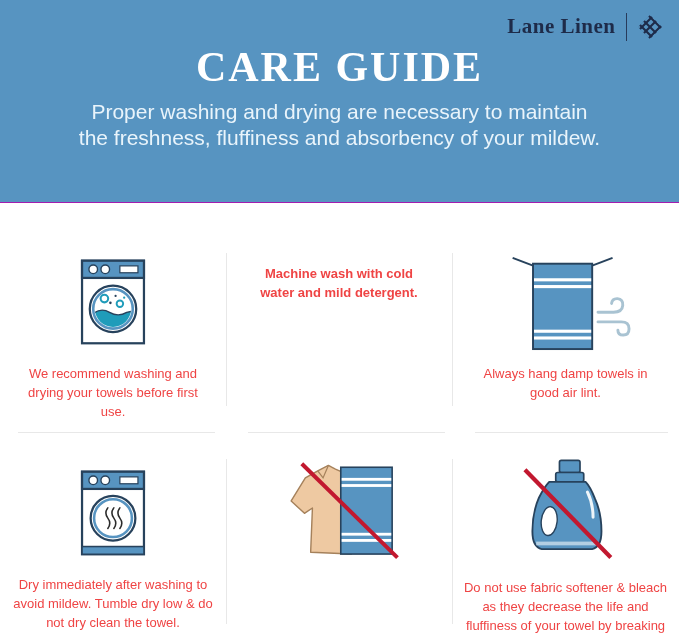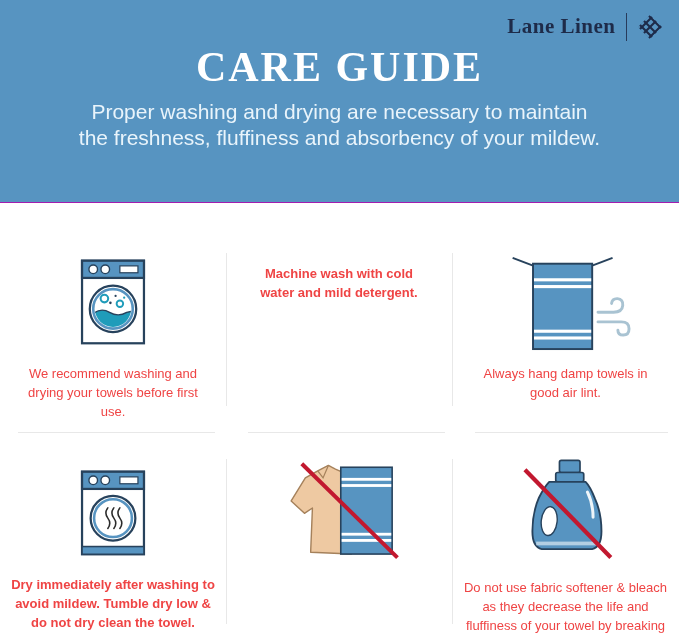--- a/index.html
+++ b/index.html
@@ -57,21 +57,21 @@
   .row1 .icon-box { height: 100px; }
   .row2 .icon-box { height: 114px; }
   .caption {
     margin-top: 13px;
     font-size: 13px; line-height: 19px; text-align: center;
     color: #ef4444;
   }
   .cap-w195 { width: 195px; }
   .cap-w185 { width: 185px; font-weight: bold; }
   .cap-w170 { width: 170px; }
-  .cap-w205 { width: 205px; font-weight: bold; }
+  .cap-w205 { width: 205px; }
   .cap-w208 { width: 208px; }
   .cap-w204 { width: 204px; }
 
   
   .div { position: absolute; background: #e8e8e8; }
   .v { width: 1px; }
   .h { height: 1px; }
 
   svg { display: block; }
 </style>

